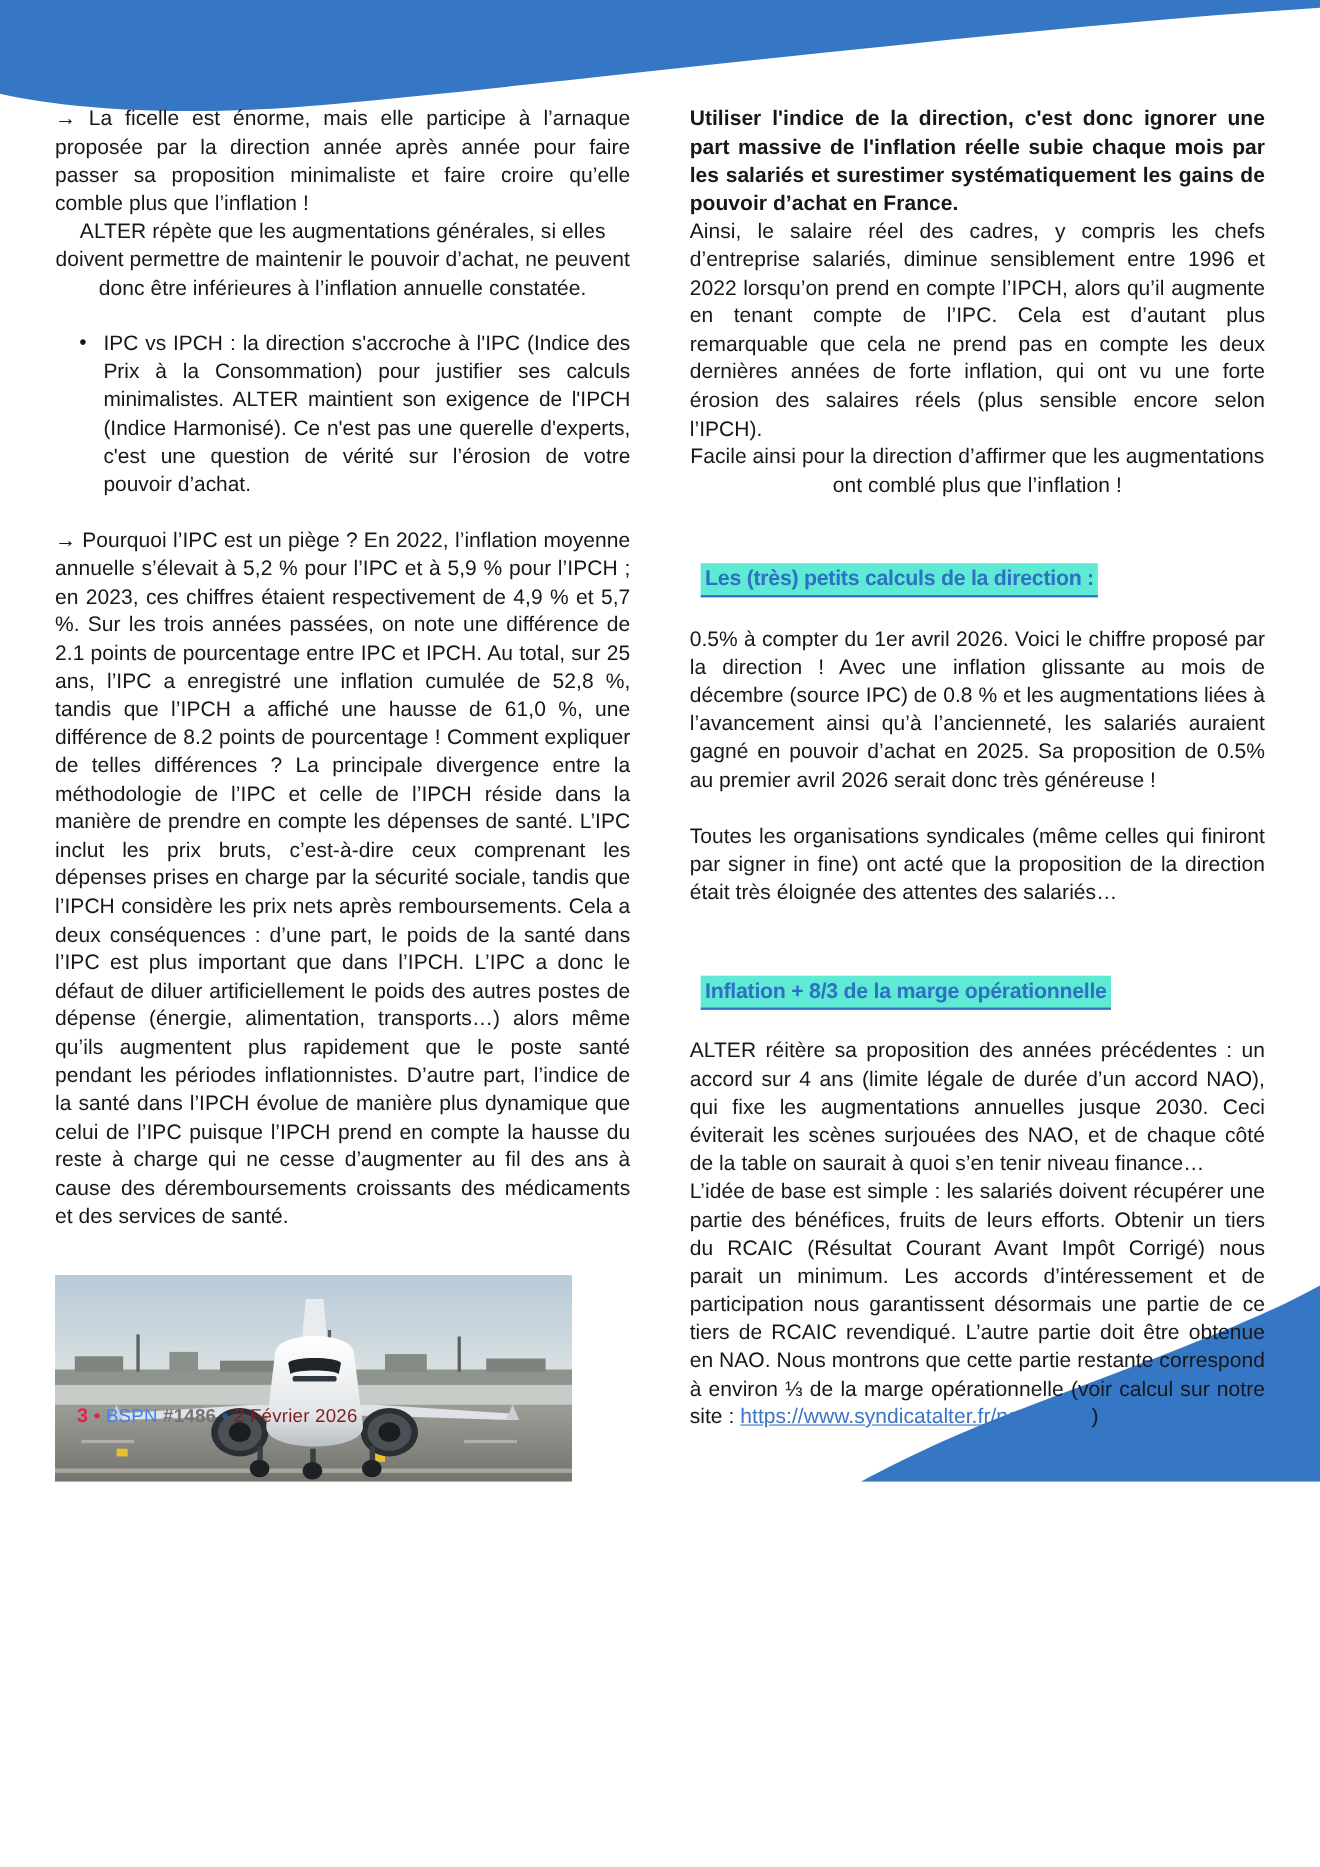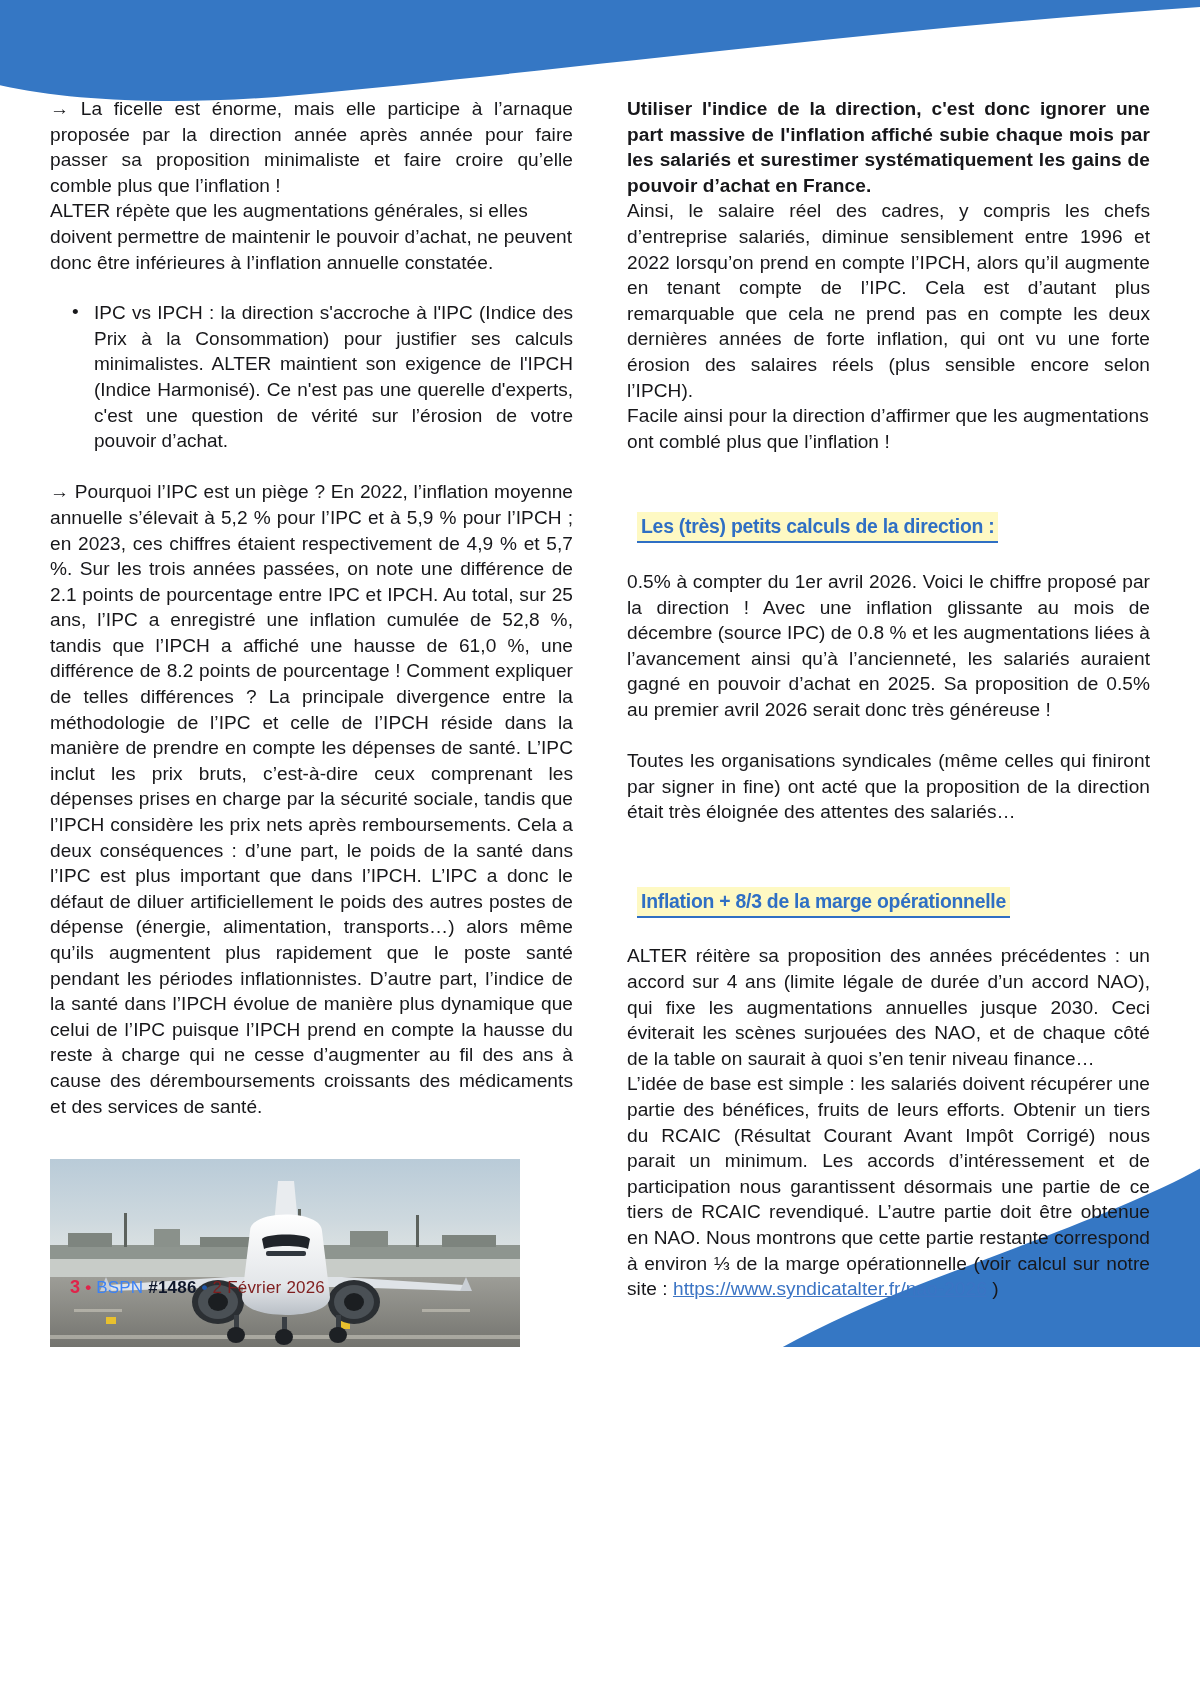--- a/index.html
+++ b/index.html
@@ -50,21 +50,21 @@
 
   p.body {
     margin: 0 0 0 0;
     font-size: 19.1px;
     line-height: 25.6px;
     text-align: justify;
     text-justify: inter-word;
     color: #17171a;
     letter-spacing: 0.05px;
   }
-  p.body.nojust { text-align: left; }
+  p.body.nojust { text-align: center; }
   p.gap { margin-top: 25.6px; }
   p.body.b { font-weight: bold; }
 
   ul.bullets {
     margin: 25px 0 0 0;
     padding-left: 44px;
     list-style: none;
   }
   ul.bullets li {
     position: relative;
@@ -80,21 +80,21 @@
     top: -1px;
     font-size: 19px;
     color: #17171a;
   }
 
   
   .blue-heading {
     display: inline-block;
     margin: 28px 0 0 10px;
     padding: 1px 4px 2px 4px;
-    background: #fef9c3;
+    background: #5eead4;
     color: #2f6fc4;
     font-weight: bold;
     font-size: 19.4px;
     line-height: 26px;
     letter-spacing: -0.25px;
     border-bottom: 2.5px solid #2f6fc4;
     white-space: nowrap;
   }
 
   .heading-wrap { margin-top: 30px; }
@@ -123,21 +123,21 @@
     left: 70px;
     bottom: 49px;
     font-size: 17px;
     line-height: 20px;
     letter-spacing: 0.2px;
     white-space: nowrap;
   }
   .footer .pg { color: #e0234a; font-weight: bold; font-size: 18px; }
   .footer .dot { color: #e0234a; font-weight: bold; }
   .footer .bspn { color: #3b82f6; }
-  .footer .issue { color: #0f172a; font-weight: bold; }
+  .footer .issue { color: #737373; font-weight: bold; }
   .footer .dot2 { color: #1f57a8; font-weight: bold; }
   .footer .date { color: #7f1d1d; }
 </style>
 </head>
 <body>
 
 <div class="page">
 
   <svg class="deco-top" viewBox="0 0 1202 120" preserveAspectRatio="none">
     <path d="M0,0 L1202,0 L1202,8 C900,28 560,72 300,96 C190,106 80,104 0,86 Z" fill="#3577C4"></path>
@@ -230,21 +230,21 @@
 
           <path d="M56,118 L62,132 L50,132 Z" fill="#c9ced4"></path>
           <path d="M416,118 L410,132 L422,132 Z" fill="#c9ced4"></path>
         </svg>
       </div>
 
     </div>
 
     <div class="col">
 
-      <p class="body b">Utiliser l'indice de la direction, c'est donc ignorer une part massive de l'inflation affiché subie chaque mois par les salariés et  surestimer systématiquement les gains de pouvoir d’achat en France.</p>
+      <p class="body b">Utiliser l'indice de la direction, c'est donc ignorer une part massive de l'inflation réelle subie chaque mois par les salariés et  surestimer systématiquement les gains de pouvoir d’achat en France.</p>
 
       <p class="body">Ainsi, le salaire réel des cadres, y compris les chefs d’entreprise salariés, diminue sensiblement entre 1996 et 2022 lorsqu’on prend en compte l’IPCH, alors qu’il augmente en tenant compte de l’IPC. Cela est d’autant plus remarquable que cela ne prend pas en compte les deux dernières années de forte inflation, qui ont vu une forte érosion des salaires réels (plus sensible encore selon l’IPCH).</p>
 
       <p class="body nojust">Facile ainsi pour la direction d’affirmer que les augmentations ont comblé plus que l’inflation !</p>
 
       <div class="heading-wrap">
         <span class="blue-heading">Les (très) petits calculs de la direction :</span>
       </div>
 
       <p class="body gap">0.5% à compter du 1er avril 2026. Voici le chiffre proposé par la direction ! Avec une inflation glissante au mois de décembre (source IPC) de 0.8 % et les augmentations liées à l’avancement ainsi qu’à l’ancienneté, les salariés auraient gagné en pouvoir d’achat en 2025. Sa proposition de 0.5% au premier avril 2026 serait donc très généreuse !</p>

